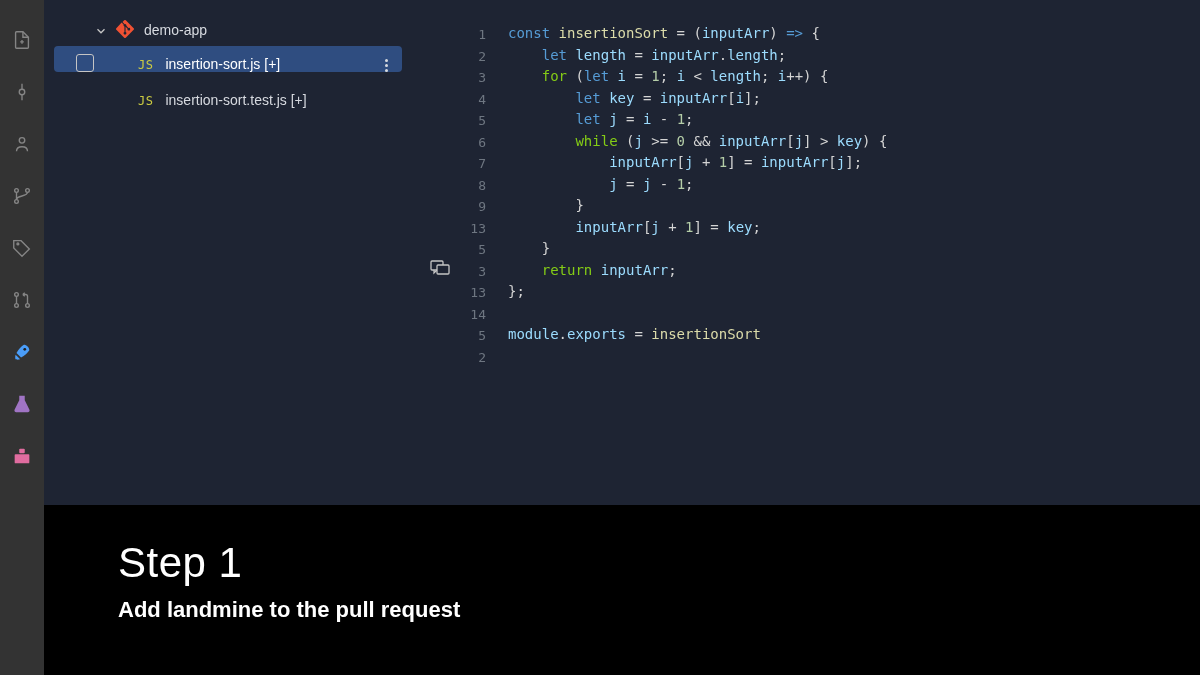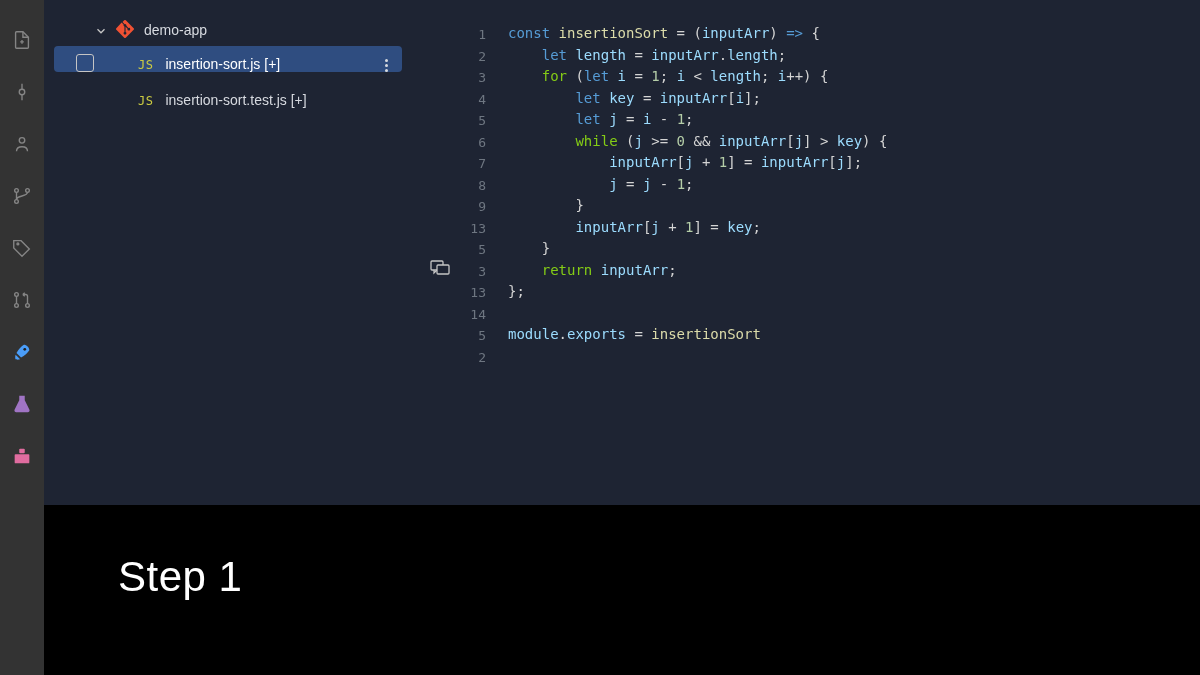--- a/index.html
+++ b/index.html
@@ -41,21 +41,21 @@
   .code { flex:1; padding-top:23px; font-family: Menlo, Consolas, monospace; font-size:14px; line-height:21.5px; white-space:pre; color:#d4d4d4; position:relative; padding-left:16px;}
   .code .ln { height:21.5px; position:relative;}
   .tok-kw { color:#84cc16; }
   .tok-kw2 { color:#569cd6; }
   .tok-var { color:#9cdcfe; }
   .tok-fn { color:#dcdcaa; }
   .tok-num { color:#b5cea8; }
   .tok-op { color:#d4d4d4; }
   .tok-prop { color:#9cdcfe; }
   
-  .overlay { height: 170px; background: #000000; padding: 48px 0 0 74px; }
+  .overlay { height: 170px; background: #000000; padding: 34px 0 0 74px; }
   .overlay h1 { font-size: 42px; font-weight: 400; color: #ffffff; letter-spacing:0.5px; margin-bottom:10px;}
   .overlay p { font-size: 22px; font-weight: 600; color: #ffffff; }
 </style>
 </head>
 <body>
 
 <div class="app">
 
   <div class="activity-bar">
     <div class="ab-icon">
@@ -180,15 +180,16 @@
         <div class="code" id="code-body"><div class="ln"><span class="tok-kw2">const </span><span class="tok-fn">insertionSort</span><span class="tok-op"> = (</span><span class="tok-var">inputArr</span><span class="tok-op">) </span><span class="tok-kw2">=&gt;</span><span class="tok-op"> {</span></div><div class="ln">    <span class="tok-kw2">let </span><span class="tok-var">length</span><span class="tok-op"> = </span><span class="tok-var">inputArr</span><span class="tok-op">.</span><span class="tok-prop">length</span><span class="tok-op">;</span></div><div class="ln">    <span class="tok-kw">for</span><span class="tok-op"> (</span><span class="tok-kw2">let </span><span class="tok-var">i</span><span class="tok-op"> = </span><span class="tok-num">1</span><span class="tok-op">; </span><span class="tok-var">i</span><span class="tok-op"> &lt; </span><span class="tok-var">length</span><span class="tok-op">; </span><span class="tok-var">i</span><span class="tok-op">++) {</span></div><div class="ln">        <span class="tok-kw2">let </span><span class="tok-var">key</span><span class="tok-op"> = </span><span class="tok-var">inputArr</span><span class="tok-op">[</span><span class="tok-var">i</span><span class="tok-op">];</span></div><div class="ln">        <span class="tok-kw2">let </span><span class="tok-var">j</span><span class="tok-op"> = </span><span class="tok-var">i</span><span class="tok-op"> - </span><span class="tok-num">1</span><span class="tok-op">;</span></div><div class="ln">        <span class="tok-kw">while</span><span class="tok-op"> (</span><span class="tok-var">j</span><span class="tok-op"> &gt;= </span><span class="tok-num">0</span><span class="tok-op"> &amp;&amp; </span><span class="tok-var">inputArr</span><span class="tok-op">[</span><span class="tok-var">j</span><span class="tok-op">] &gt; </span><span class="tok-var">key</span><span class="tok-op">) {</span></div><div class="ln">            <span class="tok-var">inputArr</span><span class="tok-op">[</span><span class="tok-var">j</span><span class="tok-op"> + </span><span class="tok-num">1</span><span class="tok-op">] = </span><span class="tok-var">inputArr</span><span class="tok-op">[</span><span class="tok-var">j</span><span class="tok-op">];</span></div><div class="ln">            <span class="tok-var">j</span><span class="tok-op"> = </span><span class="tok-var">j</span><span class="tok-op"> - </span><span class="tok-num">1</span><span class="tok-op">;</span></div><div class="ln">        <span class="tok-op">}</span></div><div class="ln">        <span class="tok-var">inputArr</span><span class="tok-op">[</span><span class="tok-var">j</span><span class="tok-op"> + </span><span class="tok-num">1</span><span class="tok-op">] = </span><span class="tok-var">key</span><span class="tok-op">;</span></div><div class="ln">    <span class="tok-op">}</span></div><div class="ln"><span class="comment-glyph" style="left: -78px; position: absolute;"><svg width="20" height="16" viewBox="0 0 20 16">
                   <rect x="1" y="1" width="12" height="9" rx="1" stroke="#c5c5c5" fill="none" stroke-width="1.3"></rect>
                   <path d="M4 10v3l3-3" stroke="#c5c5c5" fill="none" stroke-width="1.3"></path>
                   <rect x="7" y="5" width="12" height="9" rx="1" stroke="#c5c5c5" fill="#1e2433" stroke-width="1.3"></rect>
                 </svg></span>    <span class="tok-kw">return</span><span class="tok-op"> </span><span class="tok-var">inputArr</span><span class="tok-op">;</span></div><div class="ln"><span class="tok-op">};</span></div><div class="ln"></div><div class="ln"><span class="tok-var">module</span><span class="tok-op">.</span><span class="tok-prop">exports</span><span class="tok-op"> = </span><span class="tok-fn">insertionSort</span></div><div class="ln"></div></div>
       </div>
     </div>
 
     <div class="overlay">
       <h1>Step 1</h1>
+      <p>Add landmine to the pull request</p>
     </div>
   </div>
 </div>
 
 </body></html>

